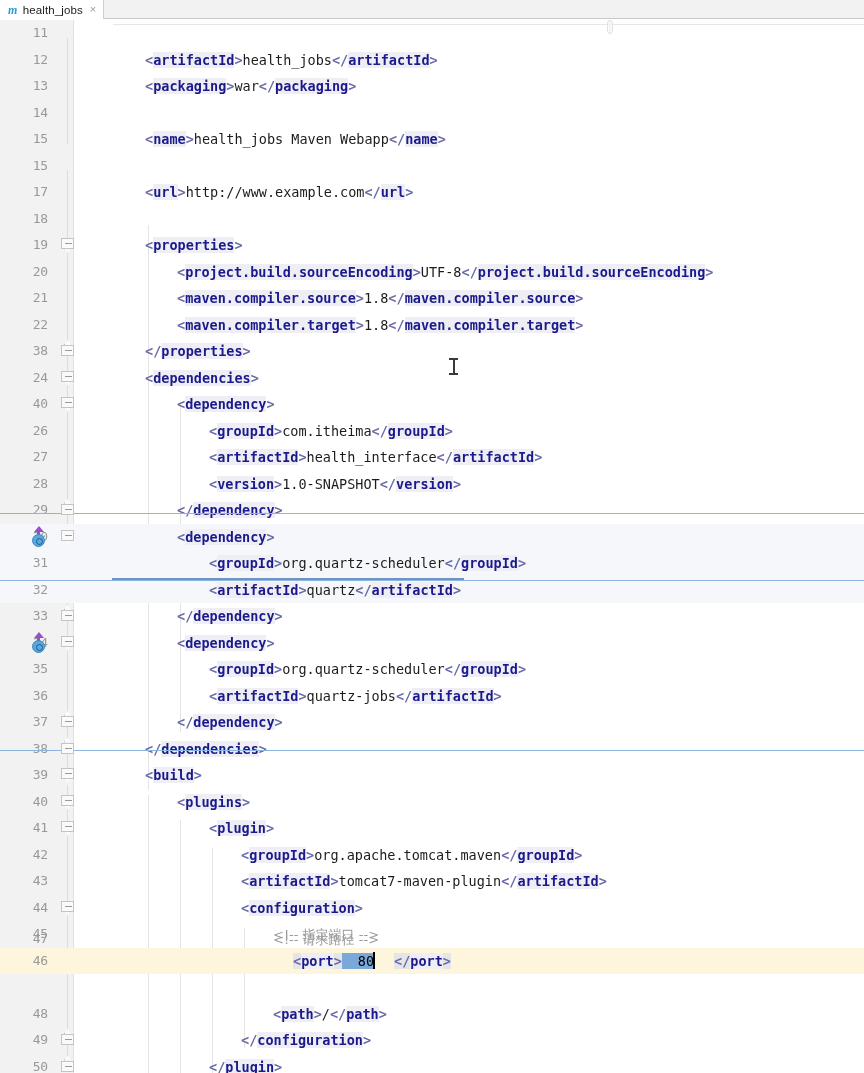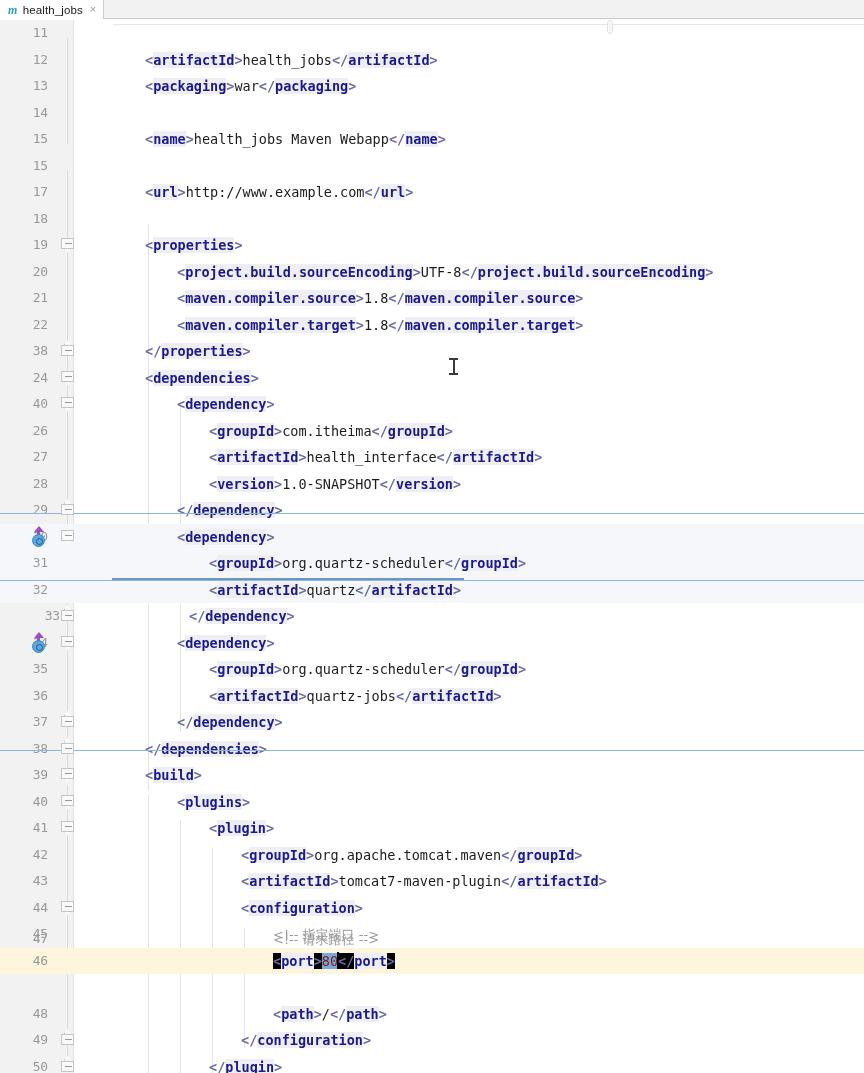--- a/index.html
+++ b/index.html
@@ -148,22 +148,22 @@
   .cmt {
     color: #9a9a9a;
     font-style: italic;
   }
   .cmt-cn { color: #9a9a9a; font-style: normal; font-family: "DejaVu Sans", sans-serif; font-size: 13px;}
   .fixme {
     color: #2f6fd0;
     font-style: italic;
     font-weight: bold;
   }
-  .sel { background: #000000; }
-  .sel-strong { background: #7aa8d8; color:#7f1d1d; }
+  .sel { background: #e5e5e5; margin-left: 20px; }
+  .sel-strong { background: #7aa8d8; color:#000000;padding-left:16px; }
 
   .caret {
     display: inline-block;
     width: 2px;
     height: 17px;
     background: #000000;
     vertical-align: -3px;
     margin: 0 -1px;
   }
 
@@ -336,21 +336,21 @@
         <div class="line" style="top: 318px; position: absolute; left: 0px; width: 864px;"><div class="row-bg "></div><span class="lnum">38</span><span class="code" style="left:145px"><span class="brk">&lt;/</span><span class="tag">properties</span><span class="brk">&gt;</span></span></div>
         <div class="line" style="top: 344.5px; position: absolute; left: 0px; width: 864px;"><div class="row-bg "></div><span class="lnum">24</span><span class="code" style="left:145px"><span class="brk">&lt;</span><span class="tag">dependencies</span><span class="brk">&gt;</span></span></div>
         <div class="line" style="top: 371px; position: absolute; left: 0px; width: 864px;"><div class="row-bg "></div><span class="lnum">40</span><span class="code" style="left:177px"><span class="brk">&lt;</span><span class="tag">dependency</span><span class="brk">&gt;</span></span></div>
         <div class="line" style="top: 397.5px; position: absolute; left: 0px; width: 864px;"><div class="row-bg "></div><span class="lnum">26</span><span class="code" style="left:209px"><span class="brk">&lt;</span><span class="tag">groupId</span><span class="brk">&gt;</span><span class="txt">com.itheima</span><span class="brk">&lt;/</span><span class="tag">groupId</span><span class="brk">&gt;</span></span></div>
         <div class="line" style="top: 424px; position: absolute; left: 0px; width: 864px;"><div class="row-bg "></div><span class="lnum">27</span><span class="code" style="left:209px"><span class="brk">&lt;</span><span class="tag">artifactId</span><span class="brk">&gt;</span><span class="txt">health_interface</span><span class="brk">&lt;/</span><span class="tag">artifactId</span><span class="brk">&gt;</span></span></div>
         <div class="line" style="top: 450.5px; position: absolute; left: 0px; width: 864px;"><div class="row-bg "></div><span class="lnum">28</span><span class="code" style="left:209px"><span class="brk">&lt;</span><span class="tag">version</span><span class="brk">&gt;</span><span class="txt">1.0-SNAPSHOT</span><span class="brk">&lt;/</span><span class="tag">version</span><span class="brk">&gt;</span></span></div>
         <div class="line" style="top: 477px; position: absolute; left: 0px; width: 864px; padding-left: 41px;"><div class="row-bg "></div><span class="lnum">29</span><span class="code" style="left:177px"><span class="brk">&lt;/</span><span class="tag">dependency</span><span class="brk">&gt;</span></span></div>
         <div class="line" style="top: 503.5px; position: absolute; left: 0px; width: 864px;"><div class="row-bg bg-block"></div><span class="lnum">30</span><span class="code" style="left:177px"><span class="brk">&lt;</span><span class="tag">dependency</span><span class="brk">&gt;</span></span></div>
         <div class="line" style="top: 530px; position: absolute; left: 0px; width: 864px;"><div class="row-bg bg-block"></div><span class="lnum">31</span><span class="code" style="left:209px"><span class="brk">&lt;</span><span class="tag">groupId</span><span class="brk">&gt;</span><span class="txt">org.quartz-scheduler</span><span class="brk">&lt;/</span><span class="tag">groupId</span><span class="brk">&gt;</span></span></div>
         <div class="line" style="top: 556.5px; position: absolute; left: 0px; width: 864px;"><div class="row-bg bg-block"></div><span class="lnum">32</span><span class="code" style="left:209px"><span class="brk">&lt;</span><span class="tag">artifactId</span><span class="brk">&gt;</span><span class="txt">quartz</span><span class="brk">&lt;/</span><span class="tag">artifactId</span><span class="brk">&gt;</span></span></div>
-        <div class="line" style="top: 583px; position: absolute; left: 12px; width: 788px;"><div class="row-bg "></div><span class="lnum">33</span><span class="code" style="left:177px"><span class="brk">&lt;/</span><span class="tag">dependency</span><span class="brk">&gt;</span></span></div>
+        <div class="line" style="top: 583px; position: absolute; left: 0px; width: 788px;"><div class="row-bg "></div><span class="lnum">33</span><span class="code" style="left:177px"><span class="brk">&lt;/</span><span class="tag">dependency</span><span class="brk">&gt;</span></span></div>
         <div class="line" style="top: 609.5px; position: absolute; left: 0px; width: 864px;"><div class="row-bg "></div><span class="lnum">34</span><span class="code" style="left:177px"><span class="brk">&lt;</span><span class="tag">dependency</span><span class="brk">&gt;</span></span></div>
         <div class="line" style="top: 636px; position: absolute; left: 0px; width: 864px;"><div class="row-bg "></div><span class="lnum">35</span><span class="code" style="left:209px"><span class="brk">&lt;</span><span class="tag">groupId</span><span class="brk">&gt;</span><span class="txt">org.quartz-scheduler</span><span class="brk">&lt;/</span><span class="tag">groupId</span><span class="brk">&gt;</span></span></div>
         <div class="line" style="top: 662.5px; position: absolute; left: 0px; width: 864px;"><div class="row-bg "></div><span class="lnum">36</span><span class="code" style="left:209px"><span class="brk">&lt;</span><span class="tag">artifactId</span><span class="brk">&gt;</span><span class="txt">quartz-jobs</span><span class="brk">&lt;/</span><span class="tag">artifactId</span><span class="brk">&gt;</span></span></div>
         <div class="line" style="top: 689px; position: absolute; left: 0px; width: 864px;"><div class="row-bg "></div><span class="lnum">37</span><span class="code" style="left:177px"><span class="brk">&lt;/</span><span class="tag">dependency</span><span class="brk">&gt;</span></span></div>
         <div class="line" style="top: 715.5px; position: absolute; left: 0px; width: 864px; text-decoration: underline;"><div class="row-bg "></div><span class="lnum">38</span><span class="code" style="left:145px"><span class="brk">&lt;/</span><span class="tag">dependencies</span><span class="brk">&gt;</span></span></div>
         <div class="line" style="top: 742px; position: absolute; left: 0px; width: 864px;"><div class="row-bg "></div><span class="lnum">39</span><span class="code" style="left:145px"><span class="brk">&lt;</span><span class="tag">build</span><span class="brk">&gt;</span></span></div>
         <div class="line" style="top: 768.5px; position: absolute; left: 0px; width: 864px;"><div class="row-bg "></div><span class="lnum">40</span><span class="code" style="left:177px"><span class="brk">&lt;</span><span class="tag">plugins</span><span class="brk">&gt;</span></span></div>
         <div class="line" style="top: 795px; position: absolute; left: 0px; width: 864px;"><div class="row-bg "></div><span class="lnum">41</span><span class="code" style="left:209px"><span class="brk">&lt;</span><span class="tag">plugin</span><span class="brk">&gt;</span></span></div>
         <div class="line" style="top: 821.5px; position: absolute; left: 0px; width: 864px;"><div class="row-bg "></div><span class="lnum">42</span><span class="code" style="left:241px"><span class="brk">&lt;</span><span class="tag">groupId</span><span class="brk">&gt;</span><span class="txt">org.apache.tomcat.maven</span><span class="brk">&lt;/</span><span class="tag">groupId</span><span class="brk">&gt;</span></span></div>
         <div class="line" style="top: 848px; position: absolute; left: 0px; width: 864px;"><div class="row-bg "></div><span class="lnum">43</span><span class="code" style="left:241px"><span class="brk">&lt;</span><span class="tag">artifactId</span><span class="brk">&gt;</span><span class="txt">tomcat7-maven-plugin</span><span class="brk">&lt;/</span><span class="tag">artifactId</span><span class="brk">&gt;</span></span></div>

